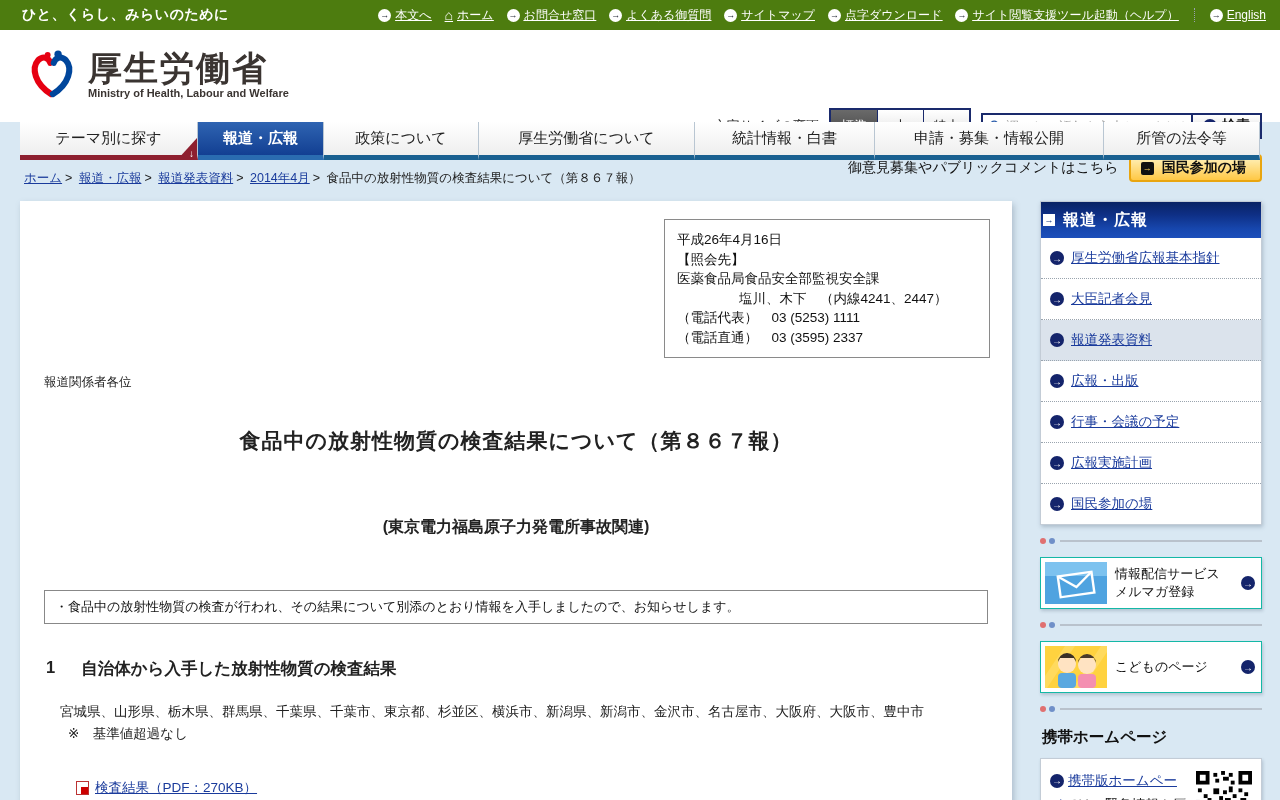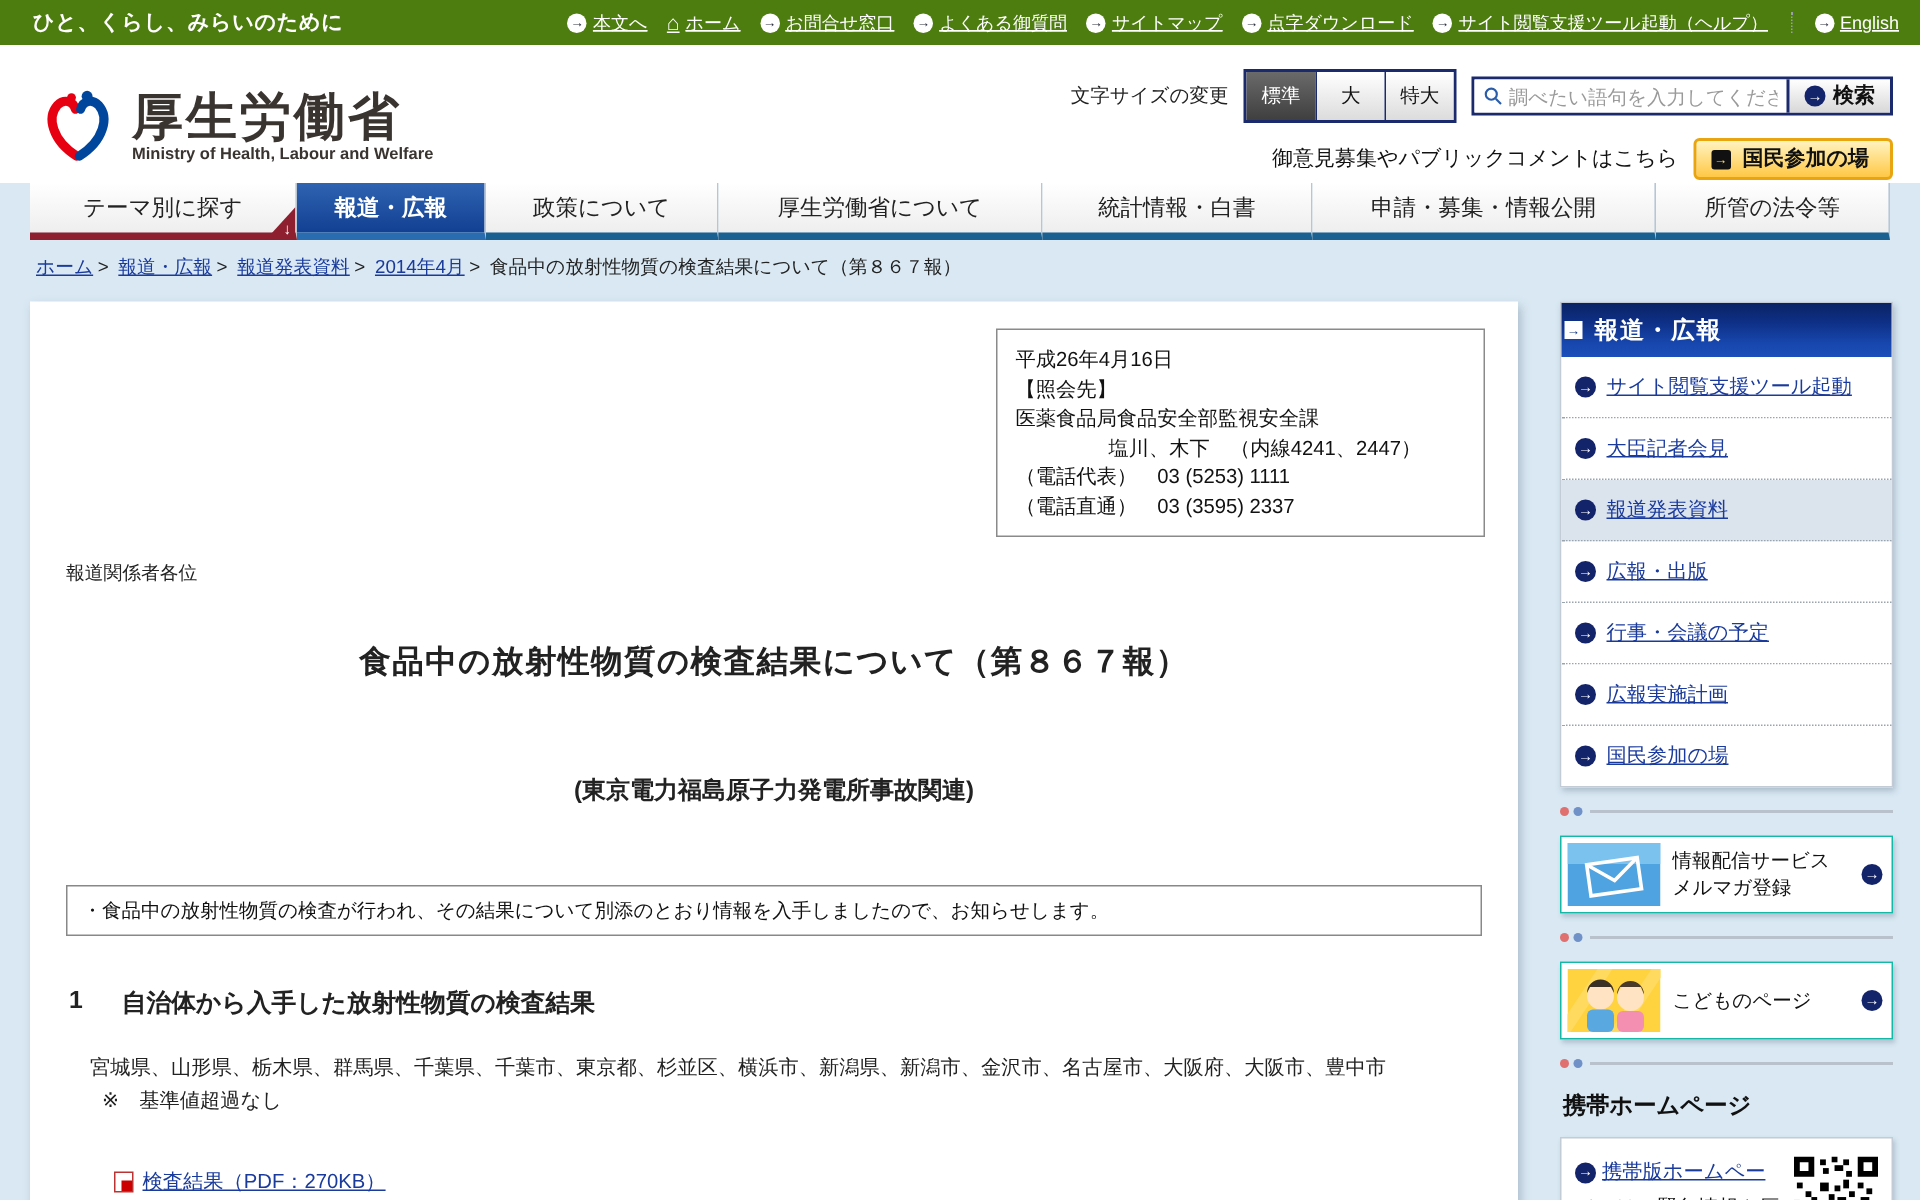--- a/index.html
+++ b/index.html
@@ -11,21 +11,21 @@
   .topbar { height:30px; background:#4d7c0f; display:flex; align-items:center; justify-content:space-between; padding:0 14px 0 22px; }
   .tagline { color:#fff; font-weight:bold; font-size:14px; letter-spacing:.5px; }
   .toplinks { display:flex; align-items:center; gap:13px; }
   .toplink { color:#fff; font-size:12px; display:flex; align-items:center; gap:4px; white-space:nowrap; }
   .toplink .txt { text-decoration:underline; }
   .cicon { display:inline-flex; width:13px; height:13px; border-radius:50%; background:#fff; color:#2a2e3d; font-size:9px; line-height:13px; align-items:center; justify-content:center; font-weight:bold; flex:0 0 13px; }
   .homeicon { color:#fff; font-size:14px; }
   .vsep { border-left:1px dotted #9aa0b0; height:14px; margin:0 2px; }
 
   
-  .header { height:92px; background:#fff; display:flex; justify-content:space-between; padding:10px 18px 0 26px; }
+  .header { height:92px; background:#fff; display:flex; justify-content:space-between; padding:10px 18px 0 26px;flex-direction:column; }
   .logo { display:flex; align-items:center; gap:10px; margin-top:8px; }
   .logo-text .jp { font-size:34px; font-weight:bold; color:#3a3431; letter-spacing:2px; line-height:1.05; }
   .logo-text .en { font-size:11px; font-weight:bold; color:#3a3431; }
   .header-right { display:flex; flex-direction:column; align-items:flex-end; gap:10px; padding-top:6px; }
   .hr-row1 { display:flex; align-items:center; gap:10px; }
   .fs-label { font-size:13px; color:#222; }
   .fs-group { display:flex; border:2px solid #1a2a6c; }
   .fs-btn { width:46px; height:32px; font-size:13px; display:flex; align-items:center; justify-content:center; background:linear-gradient(#ffffff,#dcdcdc); color:#111; border-left:1px solid #1a2a6c; cursor:pointer; }
   .fs-btn:first-child { border-left:none; }
   .fs-btn.sel { background:linear-gradient(#6a6a6a,#3f3f3f); color:#fff; }
@@ -260,21 +260,21 @@
   </main>
 
   <aside class="sidebar">
     <div class="menu-box">
       <div class="menu-head">
         <span class="wicon">→</span>
         <span class="ttl">報道・広報</span>
       </div>
       <div class="menu-item">
           <span class="bicon">→</span>
-          <a>サイト閲覧支援ツール起動</a>
+          <a>厚生労働省広報基本指針</a>
         </div>
       <div class="menu-item">
           <span class="bicon">→</span>
           <a>大臣記者会見</a>
         </div>
       <div class="menu-item cur">
           <span class="bicon">→</span>
           <a>報道発表資料</a>
         </div>
       <div class="menu-item">

